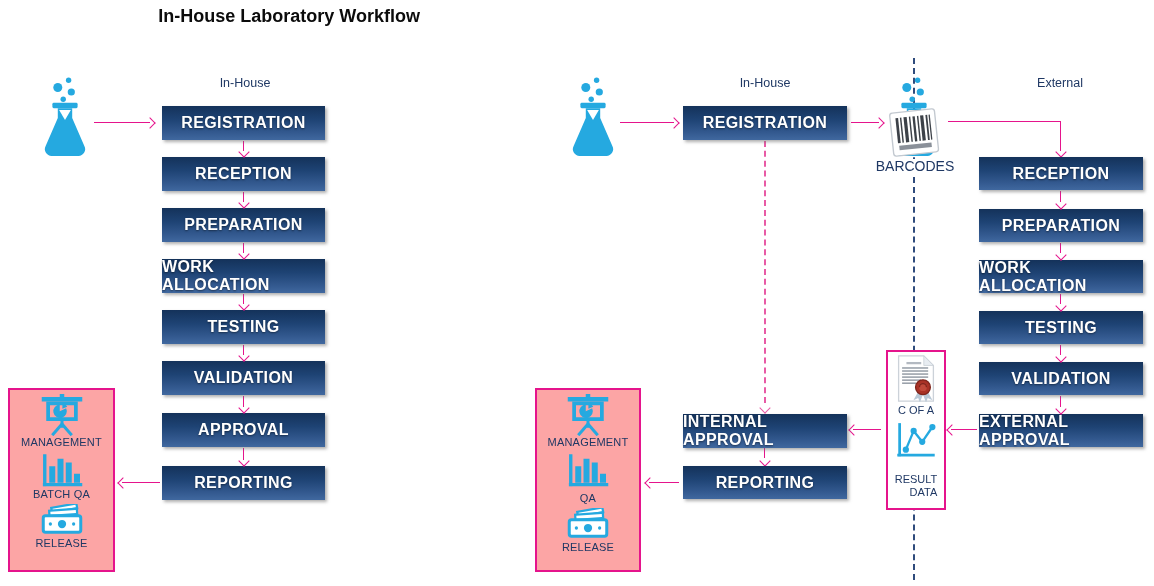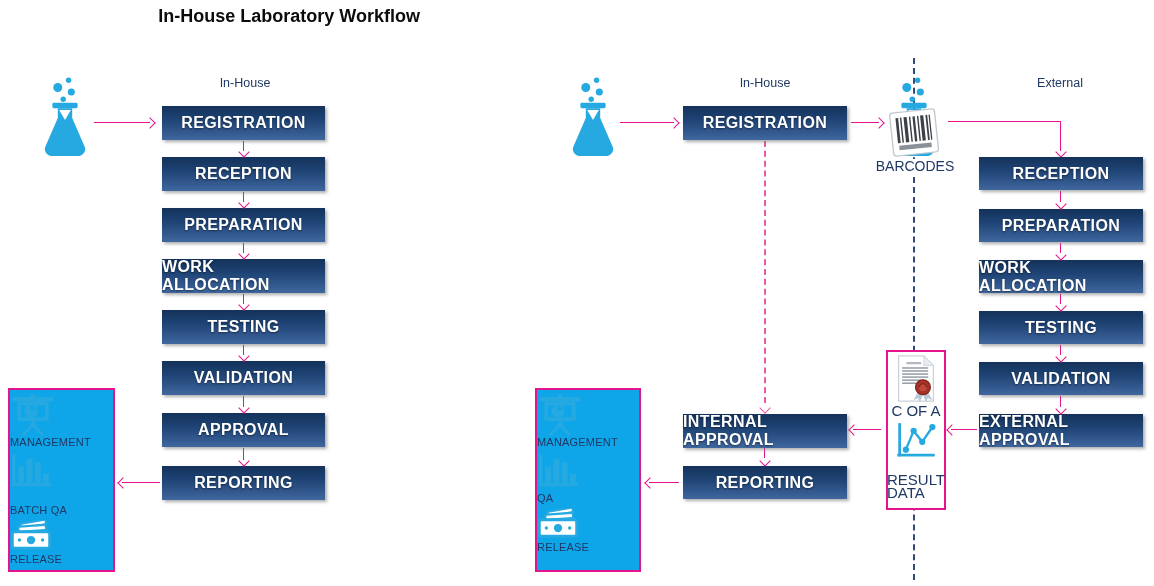--- a/index.html
+++ b/index.html
@@ -16,27 +16,27 @@
   .hl{position:absolute;height:0;border-top:1.6px solid var(--accent-pink,#e5148c);}
   .vl{position:absolute;width:0;border-left:1.6px solid var(--accent-pink,#e5148c);z-index:0;}
   .vl.dashp{border-left:2px dashed #e85aa5;}
   .vl.dashb{border-left:2px dashed #2f4b7c;}
   .chev{position:absolute;width:7px;height:7px;border:solid var(--accent-pink,#e5148c);
         border-width:0 1.6px 1.6px 0;z-index:1;}
   .chev.d{transform:rotate(45deg);}
   .chev.l{transform:rotate(135deg);}
   .chev.r{transform:rotate(-45deg);}
   .chev.pl{border-color:#e85aa5;}
-  .outcome{position:absolute;background:#0ea5e9;border:2px solid var(--accent-pink,#d6117e);
-           display:flex;flex-direction:column;z-index:2;padding-top:4px;box-sizing:border-box;}
+  .outcome{position:absolute;background:#fca5a5;border:2px solid var(--accent-pink,#d6117e);
+           display:flex;flex-direction:column;align-items:center;z-index:2;padding-top:4px;box-sizing:border-box;}
   .outcome .olbl{font-size:11px;color:var(--label-blue,#1f3864);letter-spacing:.2px;line-height:13px;}
   .cofa{position:absolute;left:886px;top:350px;width:60px;height:160px;background:#fff;
         border:2px solid var(--accent-pink,#e5148c);display:flex;flex-direction:column;align-items:center;
         z-index:2;box-sizing:border-box;padding-top:3px;}
-  .cofa .clbl{font-size:15px;color:var(--label-blue,#1f3864);text-align:left;line-height:13px;}
+  .cofa .clbl{font-size:11px;color:var(--label-blue,#1f3864);text-align:right;line-height:13px;}
   .vs{position:absolute;left:418px;top:222px;width:114px;text-align:center;font-size:68px;
       font-weight:400;color:#000;letter-spacing:-1px;line-height:80px;}
   .ico{position:absolute;z-index:1;}
   .bclbl{position:absolute;left:869px;top:159px;width:92px;text-align:center;font-size:14px;
          color:var(--label-blue,#1f3864);background:#fff;z-index:1;line-height:15px;}
   svg{display:block;}
 </style>
 </head>
 <body>
 
@@ -109,21 +109,21 @@
           <path d="M5 3 V45.5"></path>
           <path d="M2.5 43.5 H55"></path>
         </g>
       <g fill="#25a9e0">
         <rect x="11" y="19" width="8" height="22"></rect>
           <rect x="22" y="9" width="8" height="32"></rect>
         <rect x="33" y="14" width="8" height="27"></rect>
           <rect x="44" y="29" width="8" height="12"></rect>
       </g>
     </svg>
-    <div class="olbl" style="margin-top:16px">BATCH QA</div>
+    <div class="olbl" style="margin-top:0">BATCH QA</div>
     <svg style="margin-top:3px" width="42" height="31" viewBox="0 0 56 40">
       <g fill="#fff" stroke="#25a9e0" stroke-width="3">
         <rect x="14" y="1.5" width="34" height="6.5" transform="rotate(-10 31 5)"></rect>
         <rect x="11" y="7" width="37" height="7" transform="rotate(-4 30 10)"></rect>
       </g>
       <rect x="3" y="15" width="50" height="22" rx="3" fill="#fff" stroke="#25a9e0" stroke-width="4"></rect>
       <g fill="#25a9e0">
         <circle cx="28" cy="26" r="5.5"></circle>
           <circle cx="12.5" cy="26" r="2.2"></circle>
           <circle cx="43.5" cy="26" r="2.2"></circle>

